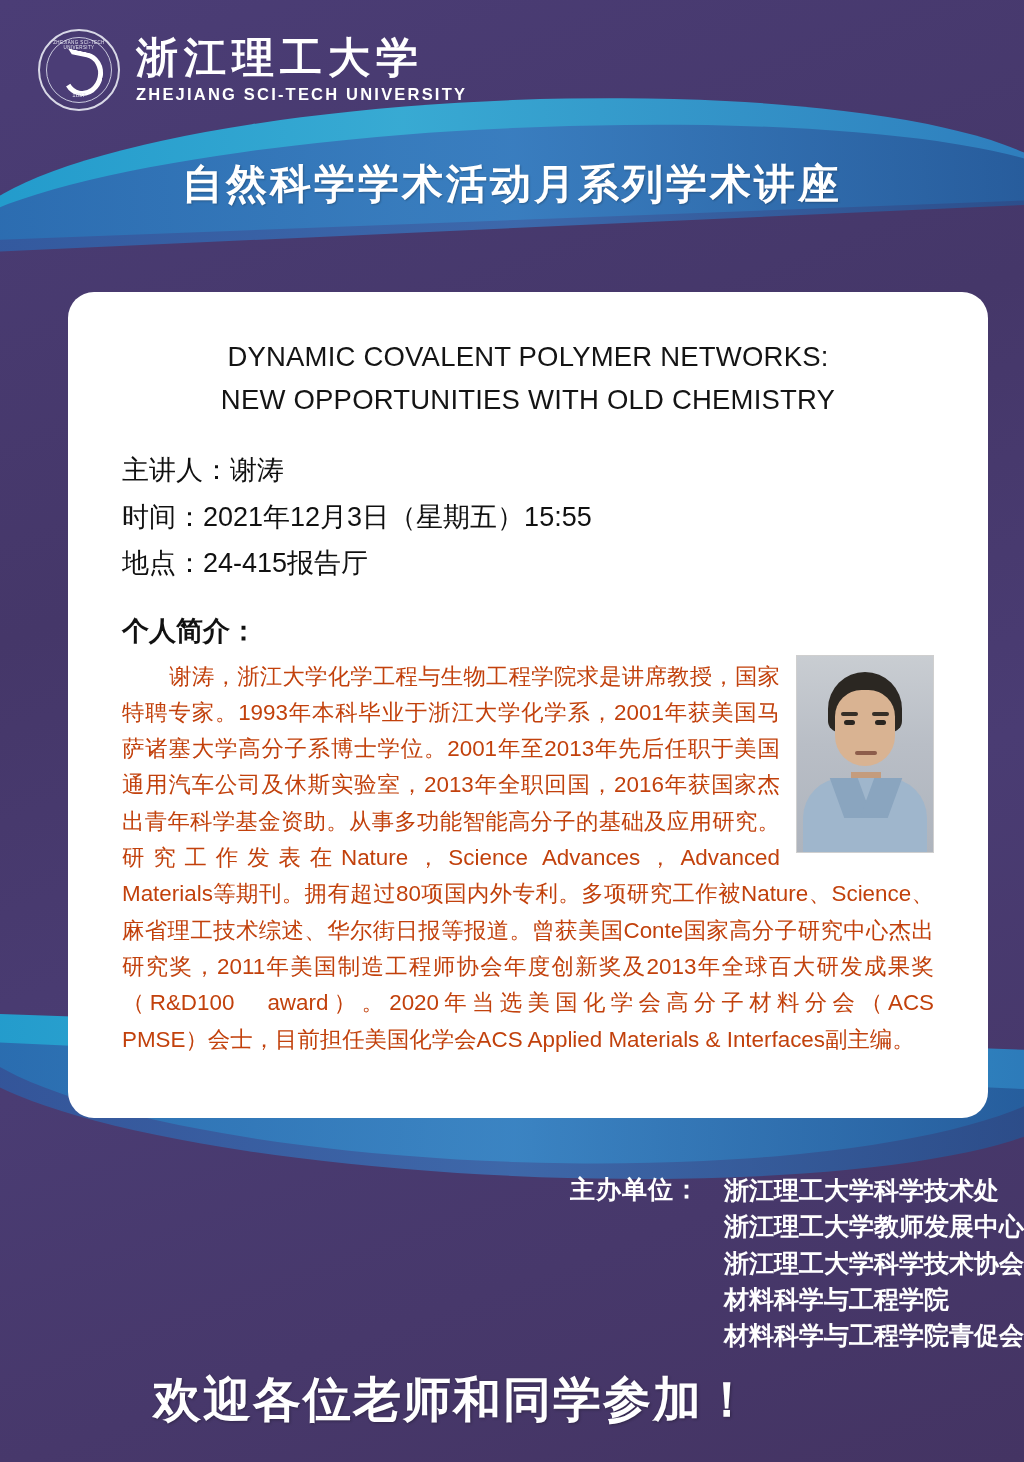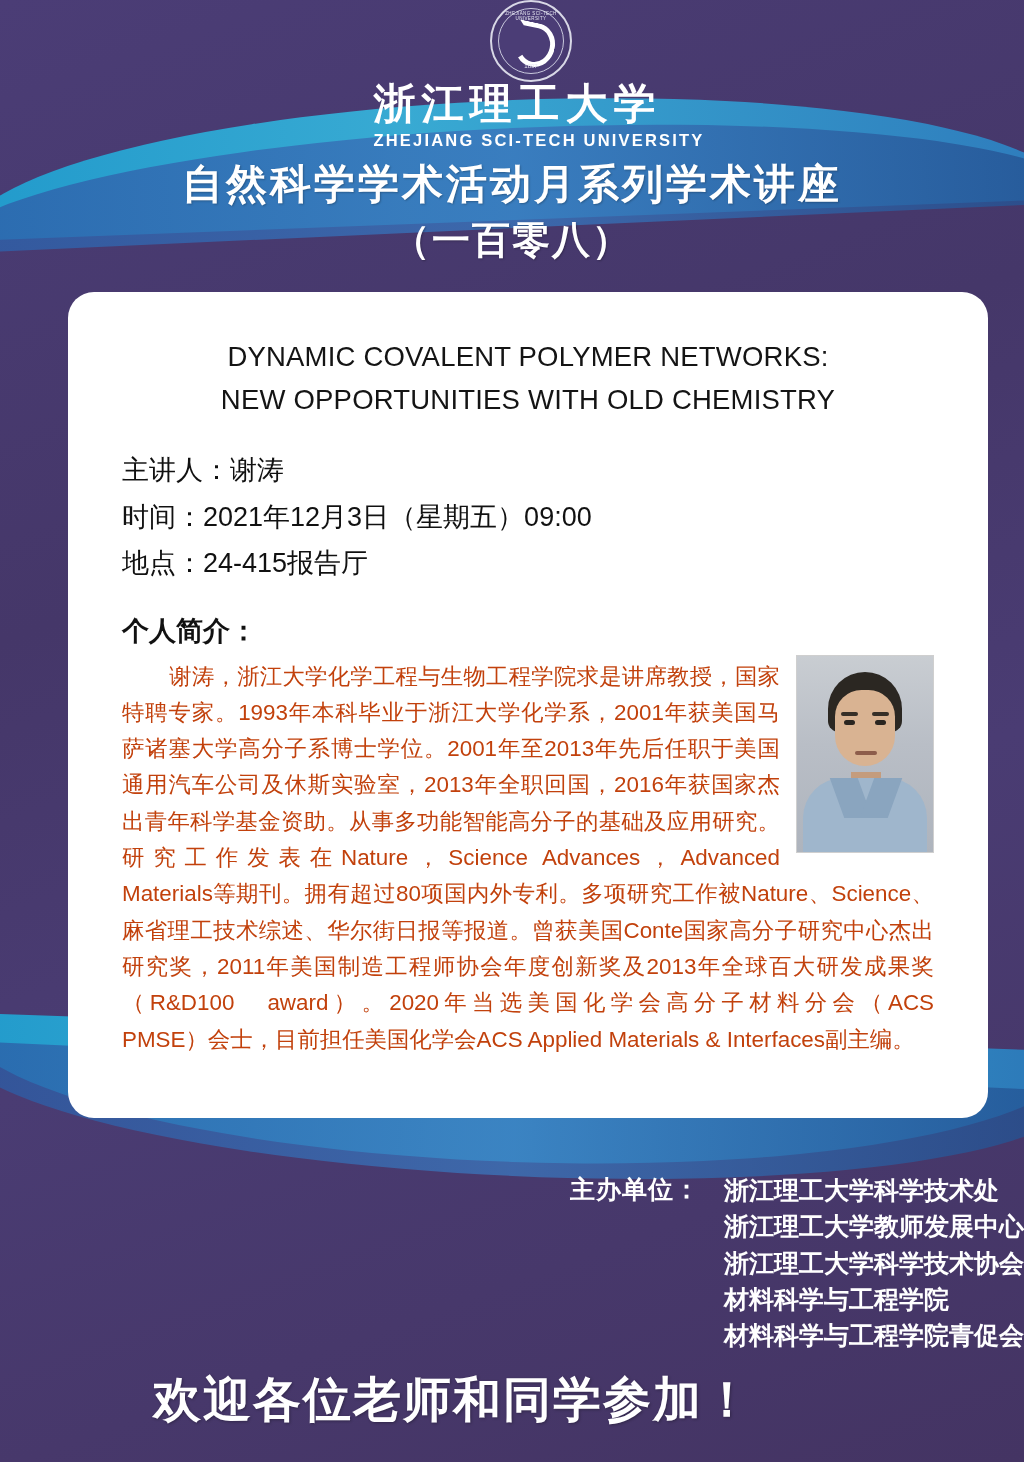--- a/index.html
+++ b/index.html
@@ -62,21 +62,20 @@
   
   .header {
     position: absolute;
     left: 0; top: 0;
     width: 1024px; height: 140px;
     display: flex;
     align-items: center;
     padding-left: 38px;
     box-sizing: border-box;
     z-index: 5;
-    flex-direction: column;
   }
   .logo-seal {
     width: 78px; height: 78px;
     border-radius: 50%;
     border: 2px solid #d8d8e6;
     background: radial-gradient(circle at 50% 50%, #4b3d76 55%, #3e3263 100%);
     position: relative;
     flex: none;
     display: flex;
     align-items: center;
@@ -335,32 +334,31 @@
       <div class="logo-year">1897</div>
     </div>
     <div class="univ-names">
       <div class="univ-cn">浙江理工大学</div>
       <div class="univ-en">ZHEJIANG SCI-TECH UNIVERSITY</div>
     </div>
   </div>
 
   <div class="banner">
     <div class="banner-line1">自然科学学术活动月系列学术讲座</div>
-    <div class="banner-line2">（一百零八）</div>
   </div>
 
   <div class="card">
     <div class="talk-title">
       <div>DYNAMIC COVALENT POLYMER NETWORKS:</div>
       <div>NEW OPPORTUNITIES WITH OLD CHEMISTRY</div>
     </div>
 
     <div class="meta">
       <div>主讲人：谢涛</div>
-      <div>时间：2021年12月3日（星期五）09:00</div>
+      <div>时间：2021年12月3日（星期五）15:55</div>
       <div>地点：24-415报告厅</div>
     </div>
 
     <div class="section-head">个人简介：</div>
 
     <div class="portrait">
       <div class="hair"></div>
       <div class="face"></div>
       <div class="brow-l"></div>
       <div class="brow-r"></div>

